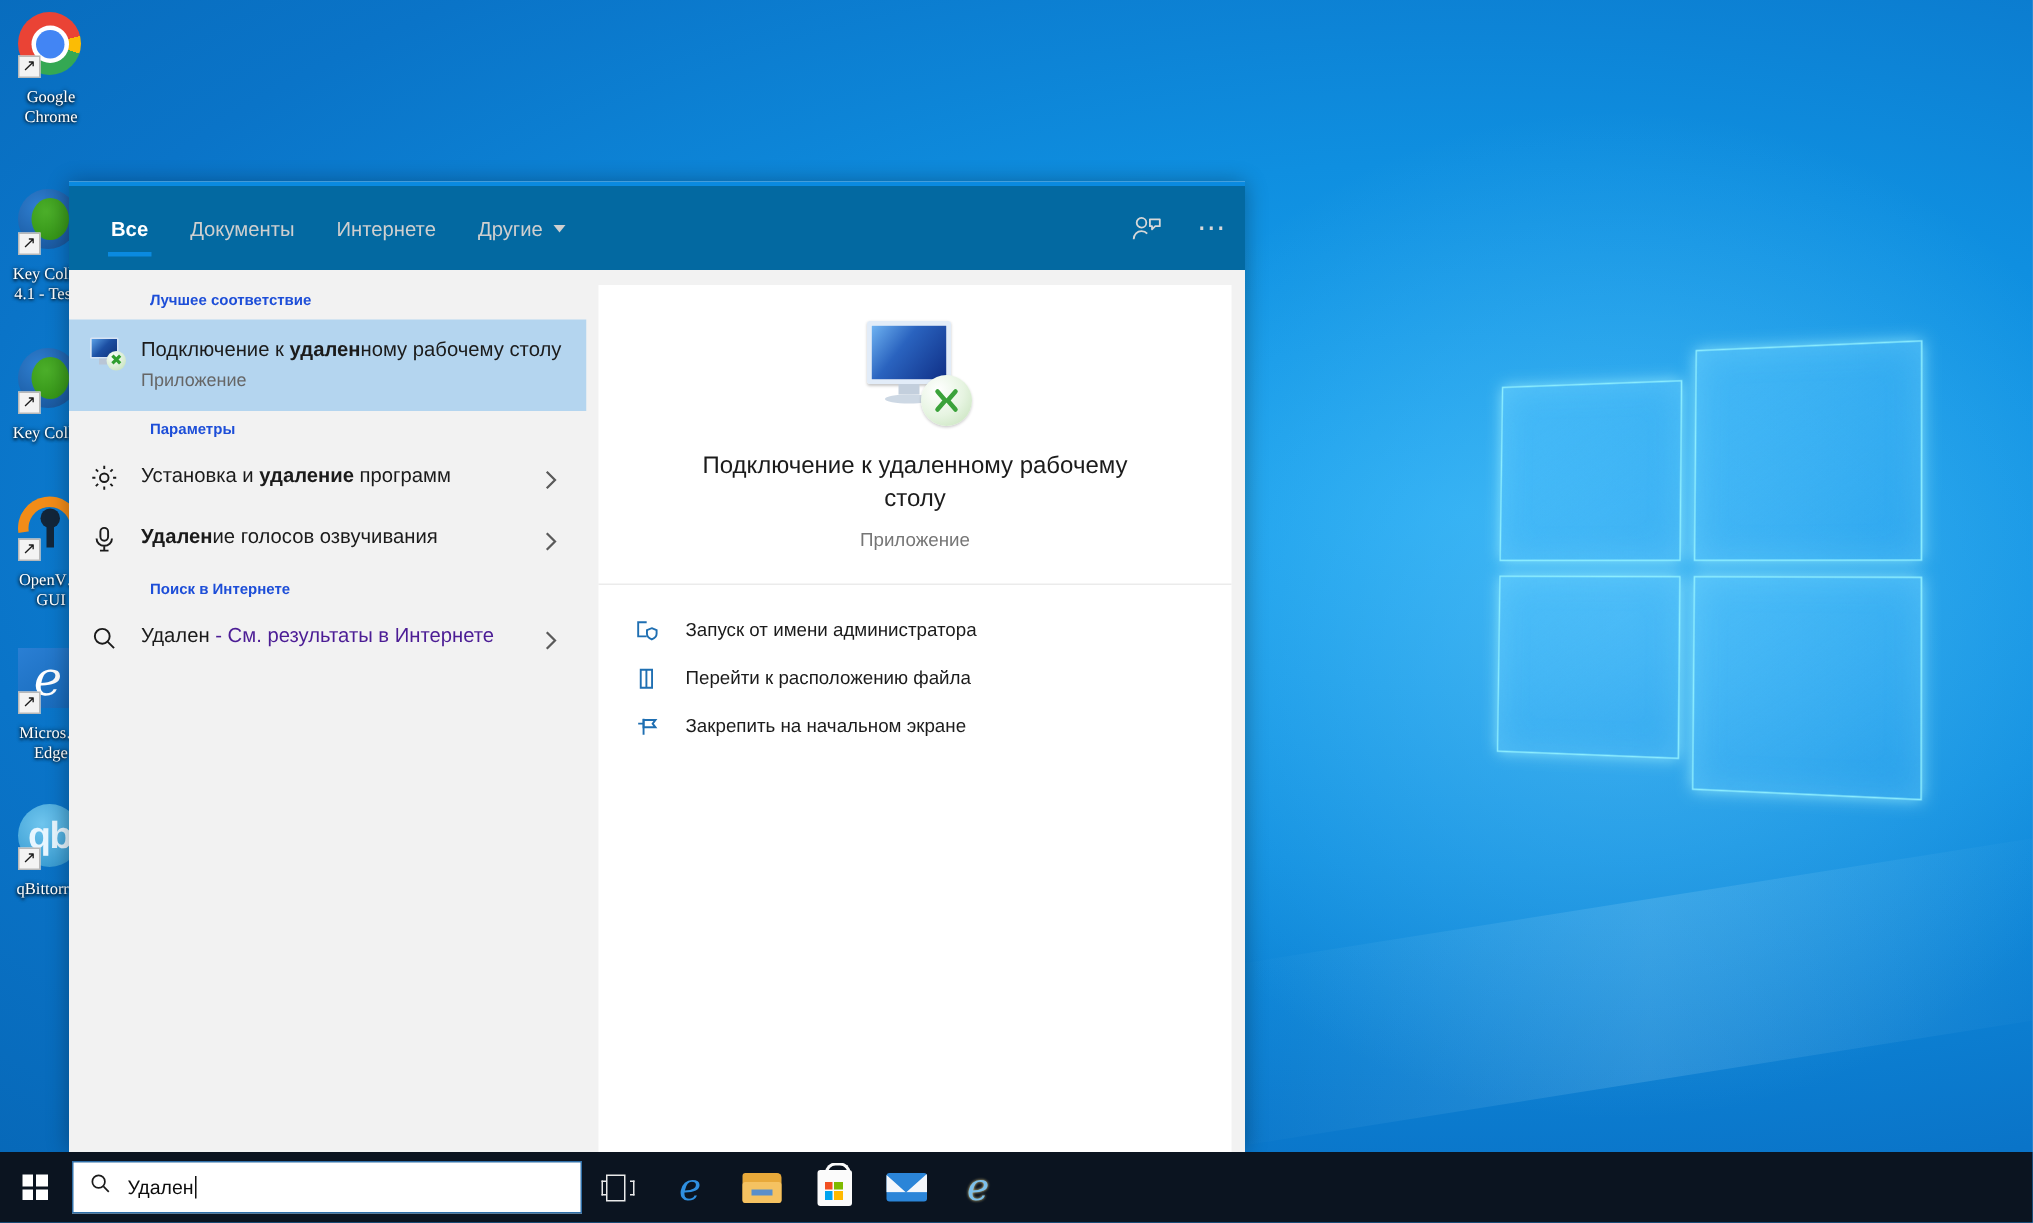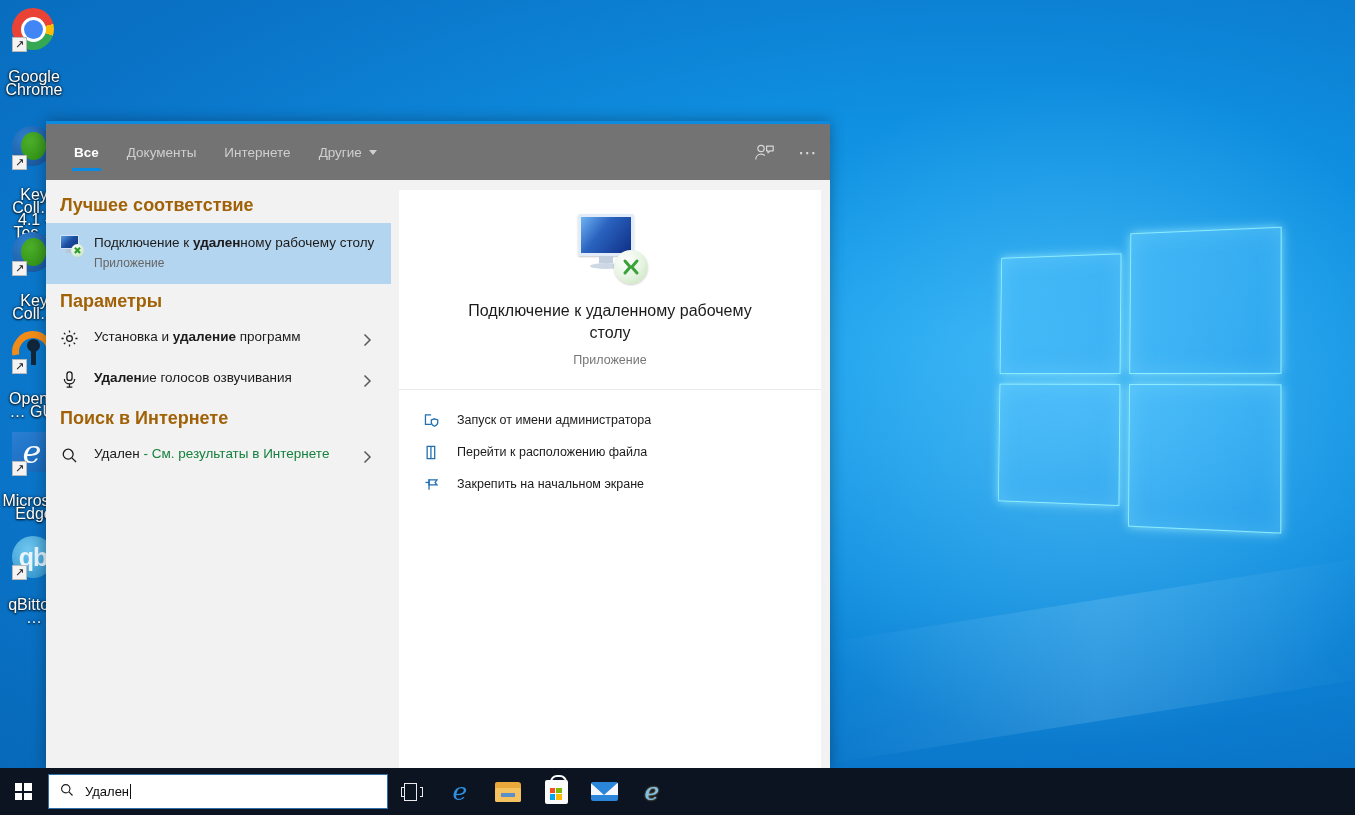--- a/index.html
+++ b/index.html
@@ -45,23 +45,23 @@
   }
 
   
   .desk-icon {
     position: absolute; left: 2px; width: 64px;
     display: flex; flex-direction: column; align-items: center;
     text-align: center;
   }
   .desk-icon .glyph { position: relative; width: 44px; height: 44px; }
   .desk-icon .label {
-    margin-top: 19px; font-size: 16px; line-height: 12.5px; color: #ffffff;
+    margin-top: 7px; font-size: 11px; line-height: 12.5px; color: #ffffff;
     text-shadow: 0 0 3px rgba(0,0,0,.85), 0 1px 2px rgba(0,0,0,.8);
-    width: 64px; word-break: break-word;
+    width: 64px; word-break: break-word; font-family: Liberation Serif, serif;
   }
   .shortcut-arrow {
     position: absolute; left: 0; bottom: 0; width: 15px; height: 15px;
     background: #f3f3f3; border: 1px solid #b9b9b9;
     display: flex; align-items: center; justify-content: center;
     font-size: 11px; color: #1b1b1b; line-height: 1;
   }
 
   
   .ic-chrome { width: 42px; height: 42px; border-radius: 50%; position: relative;
@@ -93,21 +93,21 @@
 
   
   #search-panel {
     position: absolute; left: 46px; top: 121px; width: 784px; height: 647px;
     background: #f2f2f2;
     box-shadow: 0 0 14px rgba(0,0,0,.33);
     display: flex; flex-direction: column;
     border-top: 3px solid #0a8ae0;
   }
   #panel-header {
-    height: 56px; background: #737373; flex: 0 0 56px;
+    height: 56px; background: #0369a1; flex: 0 0 56px;
     display: flex; align-items: stretch; padding-left: 14px;
   }
   .tab {
     position: relative; display: flex; align-items: center; padding: 0 14px;
     font-size: 13.5px; color: #cfcfcf; cursor: default; white-space: nowrap;
   }
   .tab.active { color: #ffffff; font-weight: bold; }
   .tab.active::after {
     content: ""; position: absolute; left: 12px; right: 12px; bottom: 9px;
     height: 3px; background: #0a8ae0;
@@ -125,22 +125,23 @@
   .dots { font-size: 19px; letter-spacing: 1px; line-height: 1; color: #d8d8d8; }
 
   #panel-body { flex: 1 1 auto; display: flex; min-height: 0; }
 
   
   #results-col {
     width: 345px; flex: 0 0 345px; background: #f2f2f2;
     padding-top: 8px; overflow: hidden;
   }
   .group-title {
-    font-size: 18px; font-weight: bold; color: #a16207;
+    font-size: 10px; font-weight: bold; color: #1d4ed8;
     padding: 7px 0 7px 14px;
+    margin-left: 40px;
   }
   .result-row {
     display: flex; align-items: flex-start; gap: 12px;
     padding: 9px 10px 9px 14px; cursor: default;
   }
   .result-row.best { background: #b4d5ef; padding-top: 11px; padding-bottom: 13px; }
   .result-row .r-icon { flex: 0 0 22px; width: 22px; height: 22px; position: relative; margin-top: 1px; }
   .result-row .r-text { flex: 1 1 auto; min-width: 0; }
   .r-title { font-size: 13.5px; color: #1b1b1b; line-height: 18px; }
   .r-title b { font-weight: bold; }
@@ -411,21 +412,21 @@
       <div class="group-title">Поиск в Интернете</div>
 
       <div class="result-row">
         <div class="r-icon">
           <svg width="19" height="19" viewBox="0 0 20 20" class="line-ico">
             <circle cx="8.6" cy="8.6" r="5.2"></circle>
               <path d="M12.5 12.5l4.4 4.4"></path>
           </svg>
         </div>
         <div class="r-text">
-          <div class="r-title"><span>Удален</span><span style="color:#15803d;"> - См. результаты в Интернете</span></div>
+          <div class="r-title"><span>Удален</span><span style="color:#4c1d95;"> - См. результаты в Интернете</span></div>
         </div>
         <div class="r-chev">
           <svg width="9" height="14" viewBox="0 0 9 14">
               <path d="M1.5 1.5L7 7l-5.5 5.5" fill="none" stroke="#5a5a5a" stroke-width="1.5"></path>
             </svg>
         </div>
       </div>
     </div>
 
     <div id="detail-col">

